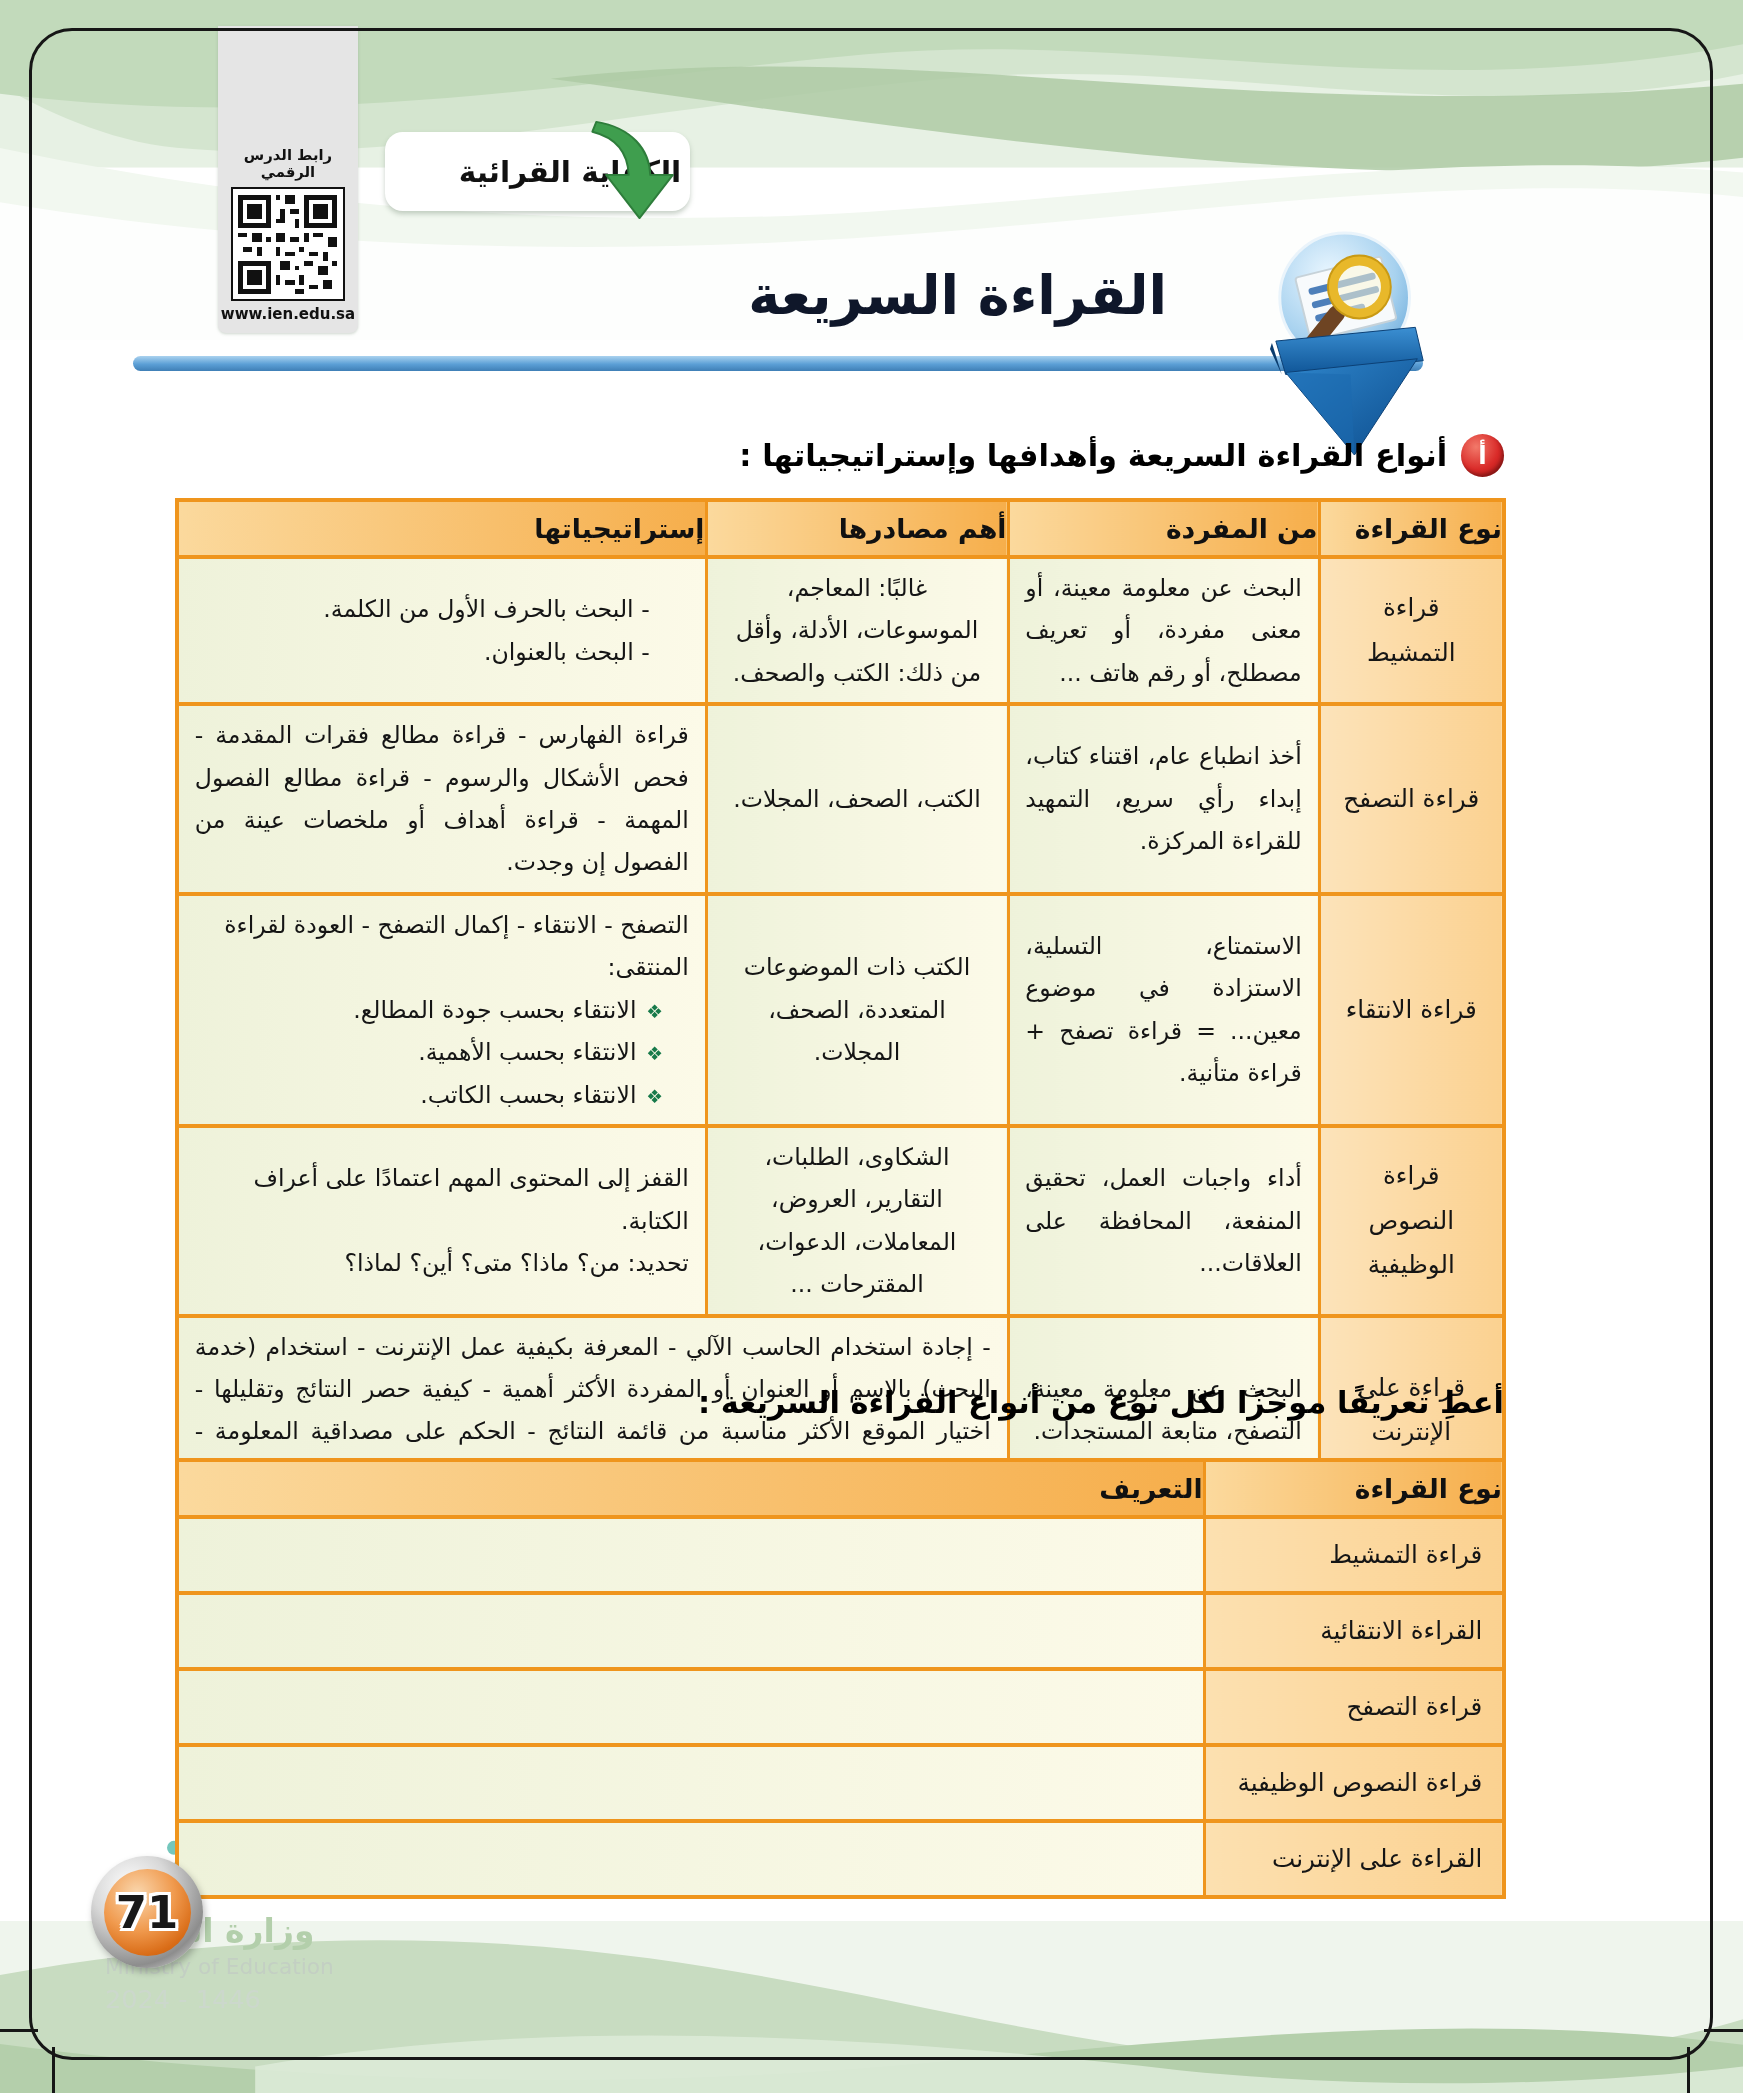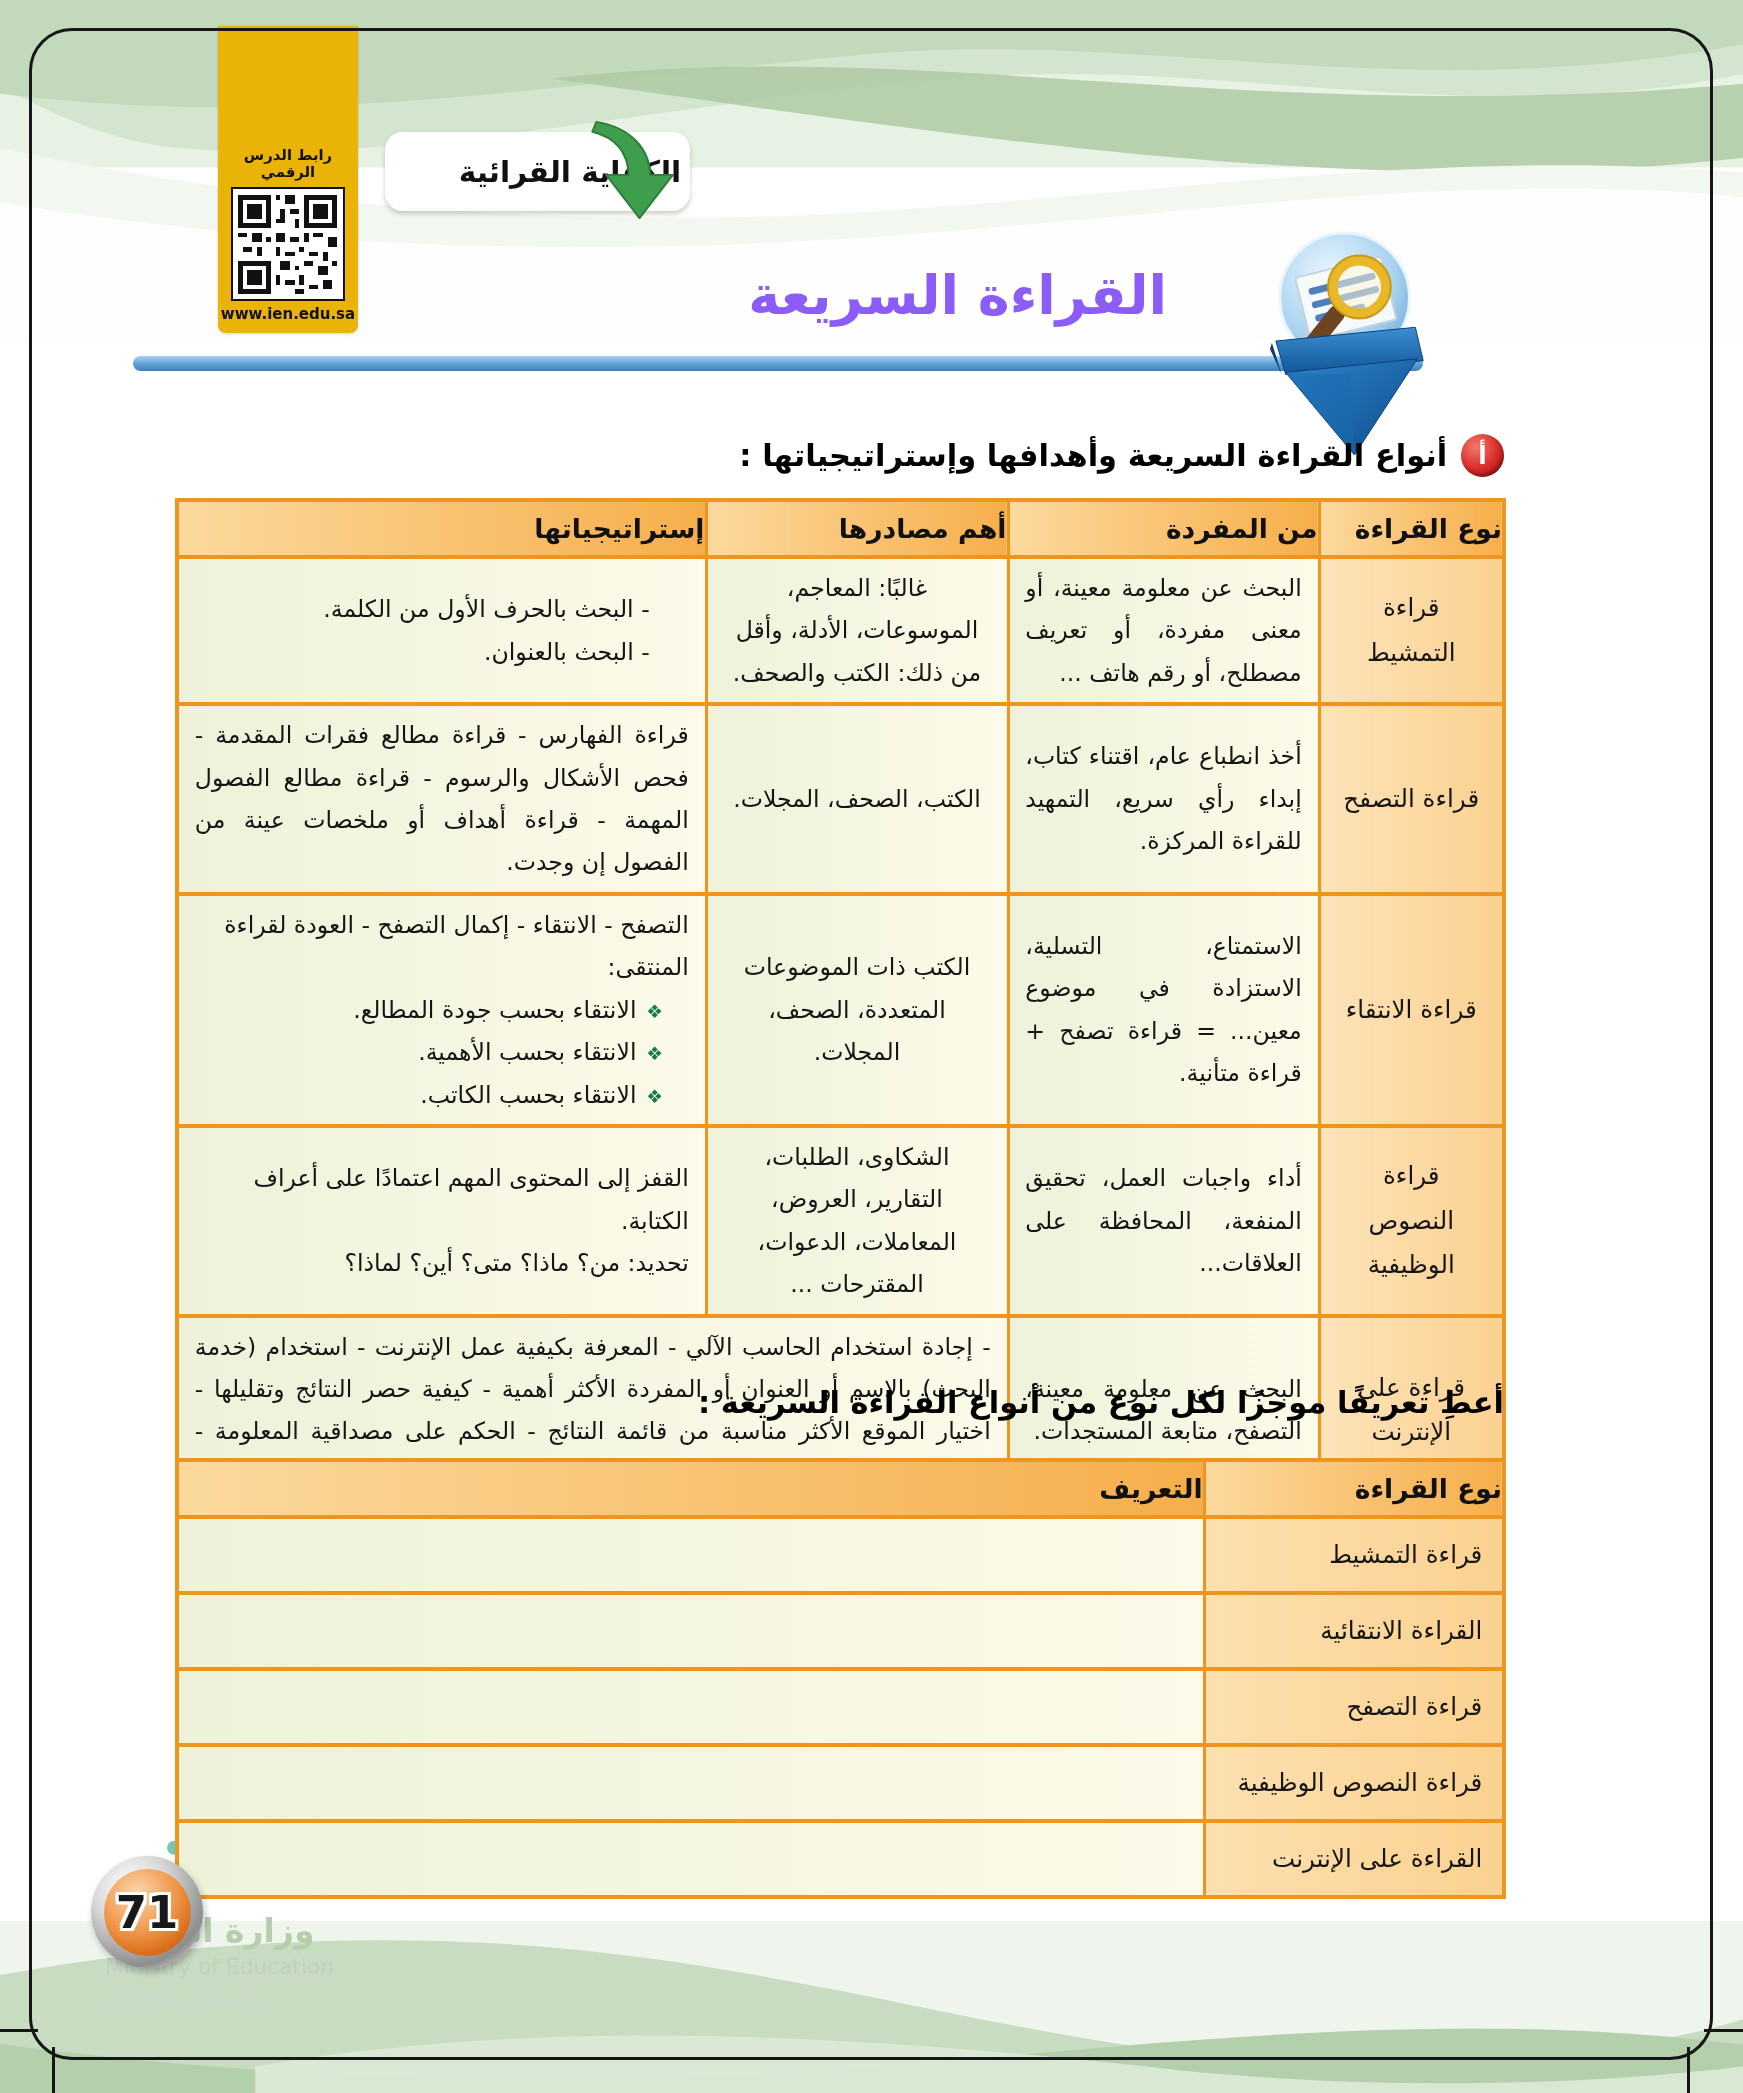--- a/index.html
+++ b/index.html
@@ -12,36 +12,36 @@
 
   
   .frame { position:absolute; inset:27.6px 29.6px 33px 29.6px; border:3.9px solid #161616; border-radius:43px; z-index:10; pointer-events:none; }
   .crop { position:absolute; background:#161616; z-index:10; }
   .crop.hl { left:0;   top:2029px; width:39px; height:3px; }
   .crop.vl { left:53px; top:2047px; width:3px; height:46px; }
   .crop.hr { right:0;  top:2029px; width:39px; height:3px; }
   .crop.vr { right:53px; top:2047px; width:3px; height:46px; }
 
   
-  .qr-card { position:absolute; left:219px; top:25.6px; width:140px; height:307px; background:#eab308;
+  .qr-card { position:absolute; left:219px; top:25.6px; width:140px; height:307px; background:#e5e5e5;
              border-radius:0 0 7.9px 7.9px; z-index:2; text-align:center; padding-top:120px;
              box-shadow:0 1px 3px rgba(120,140,120,.35); }
   .qr-label { font-size:14.8px; font-weight:700; color:#111; }
   .qr-box { width:114px; height:114px; margin:7.9px auto 3.9px auto; background:#fff; border:2px solid #111; padding:5.9px; }
   .qr-url { font-size:15px; font-weight:700; color:#111; direction:ltr; }
 
   
   .badge { position:absolute; left:386px; top:132px; width:305px; height:79px; background:#ffffff; border-radius:17.7px;
            box-shadow:0 3px 4.9px rgba(130,150,130,.45); z-index:2; display:flex; align-items:center; justify-content:center;
            padding-left:65px; }
   .badge-label { font-size:29.6px; font-weight:700; color:#111; }
   .green-arrow { position:absolute; left:591px; top:116px; width:99px; height:106px; z-index:3; }
 
   
-  .lesson-title { position:absolute; right:576px; top:264px; font-size:54px; font-weight:700; color:#8b5cf6; z-index:2; letter-spacing:1px; }
+  .lesson-title { position:absolute; right:576px; top:264px; font-size:54px; font-weight:700; color:#0f172a; z-index:2; letter-spacing:1px; }
   .title-bar { position:absolute; left:134px; top:356px; width:1290px; height:14.8px; border-radius:7.9px; z-index:1;
                background:linear-gradient(to bottom,#aad2ef 0%,#5b9fd6 55%,#3f7fb6 100%); }
   .title-icon { position:absolute; left:1269px; top:227px; width:167px; height:236px; z-index:2; }
 
   
   .sec-head { position:absolute; right:239px; top:434px; display:flex; align-items:center; gap:13.8px; z-index:2; }
   .marker { width:43px; height:43px; border-radius:50%; background:radial-gradient(circle at 35% 30%, #f2796a, #d92a28 55%, #a81313);
             color:#fff; font-size:24.6px; font-weight:700; display:flex; align-items:center; justify-content:center;
             box-shadow:inset -2px -3px 3.9px rgba(0,0,0,.3); }
   .sec-head .txt { font-size:30.5px; font-weight:700; color:#000; }

